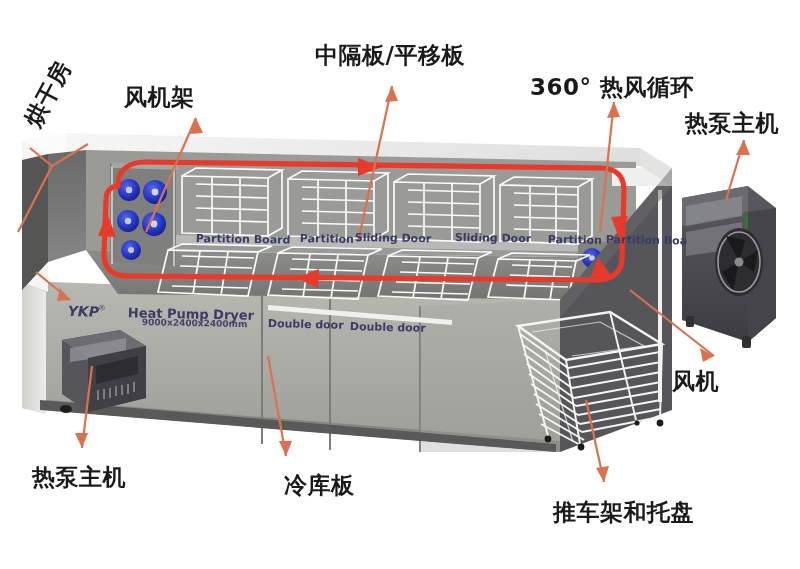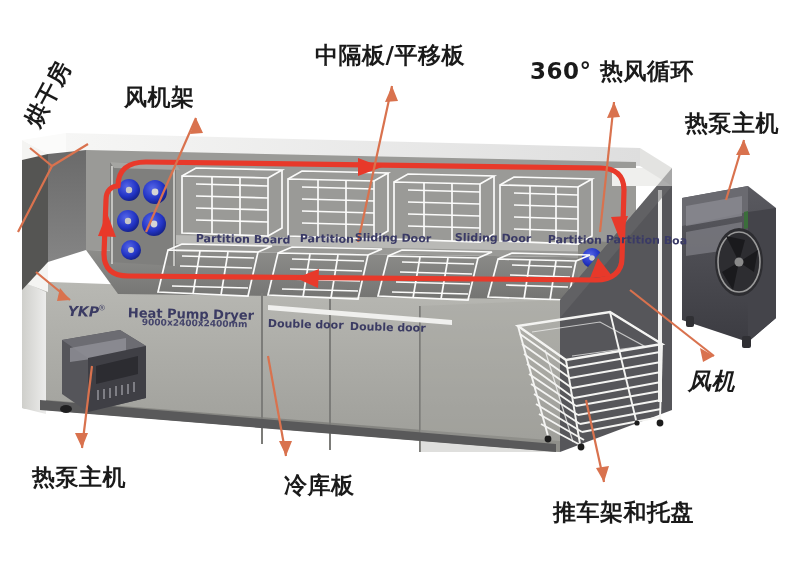--- a/index.html
+++ b/index.html
@@ -330,21 +330,21 @@
       <div style="position: absolute; color: rgb(58, 58, 102); font-size: 11px; font-weight: bold; font-family: &quot;DejaVu Sans&quot;, sans-serif; white-space: nowrap; transform: rotate(1deg); transform-origin: left top; left: 355px; top: 231px;">Sliding  Door</div>
       <div style="position: absolute; color: rgb(58, 58, 102); font-size: 11px; font-weight: bold; font-family: &quot;DejaVu Sans&quot;, sans-serif; white-space: nowrap; transform: rotate(1deg); transform-origin: left top; left: 455px; top: 231px;">Sliding  Door</div>
       <div style="position: absolute; color: rgb(58, 58, 102); font-size: 11px; font-weight: bold; font-family: &quot;DejaVu Sans&quot;, sans-serif; white-space: nowrap; transform: rotate(1deg); transform-origin: left top; left: 548px; top: 233px;">Partition</div>
       <div style="position: absolute; color: rgb(58, 58, 102); font-size: 11px; font-weight: bold; font-family: &quot;DejaVu Sans&quot;, sans-serif; white-space: nowrap; transform: rotate(1deg); transform-origin: left top; left: 606px; top: 233px;">Partition  Boa</div>
     </div>
 
   <div id="annotations">
       <div class="anno sz-lg rot" style="left: 18px; top: 118px; transform: rotate(-62deg);">烘干房</div>
       <div class="anno sz-lg" style="left: 124px; top: 82px;">风机架</div>
       <div class="anno sz-lg" style="left: 315px; top: 40px;">中隔板/平移板</div>
-      <div class="anno sz-lg" style="left: 530px; top: 56px;">360°  热风循环</div>
+      <div class="anno sz-lg" style="left: 530px; top: 72px;">360°  热风循环</div>
       <div class="anno sz-lg" style="left: 685px; top: 108px;">热泵主机</div>
-      <div class="anno sz-lg" style="left: 688px; top: 366px; font-style: italic;">风机</div>
+      <div class="anno sz-lg" style="left: 672px; top: 366px;">风机</div>
       <div class="anno sz-lg" style="left: 553px; top: 497px;">推车架和托盘</div>
       <div class="anno sz-lg" style="left: 284px; top: 470px;">冷库板</div>
       <div class="anno sz-lg" style="left: 32px; top: 462px;">热泵主机</div>
     </div>
 
 </div>
 
 </body></html>

